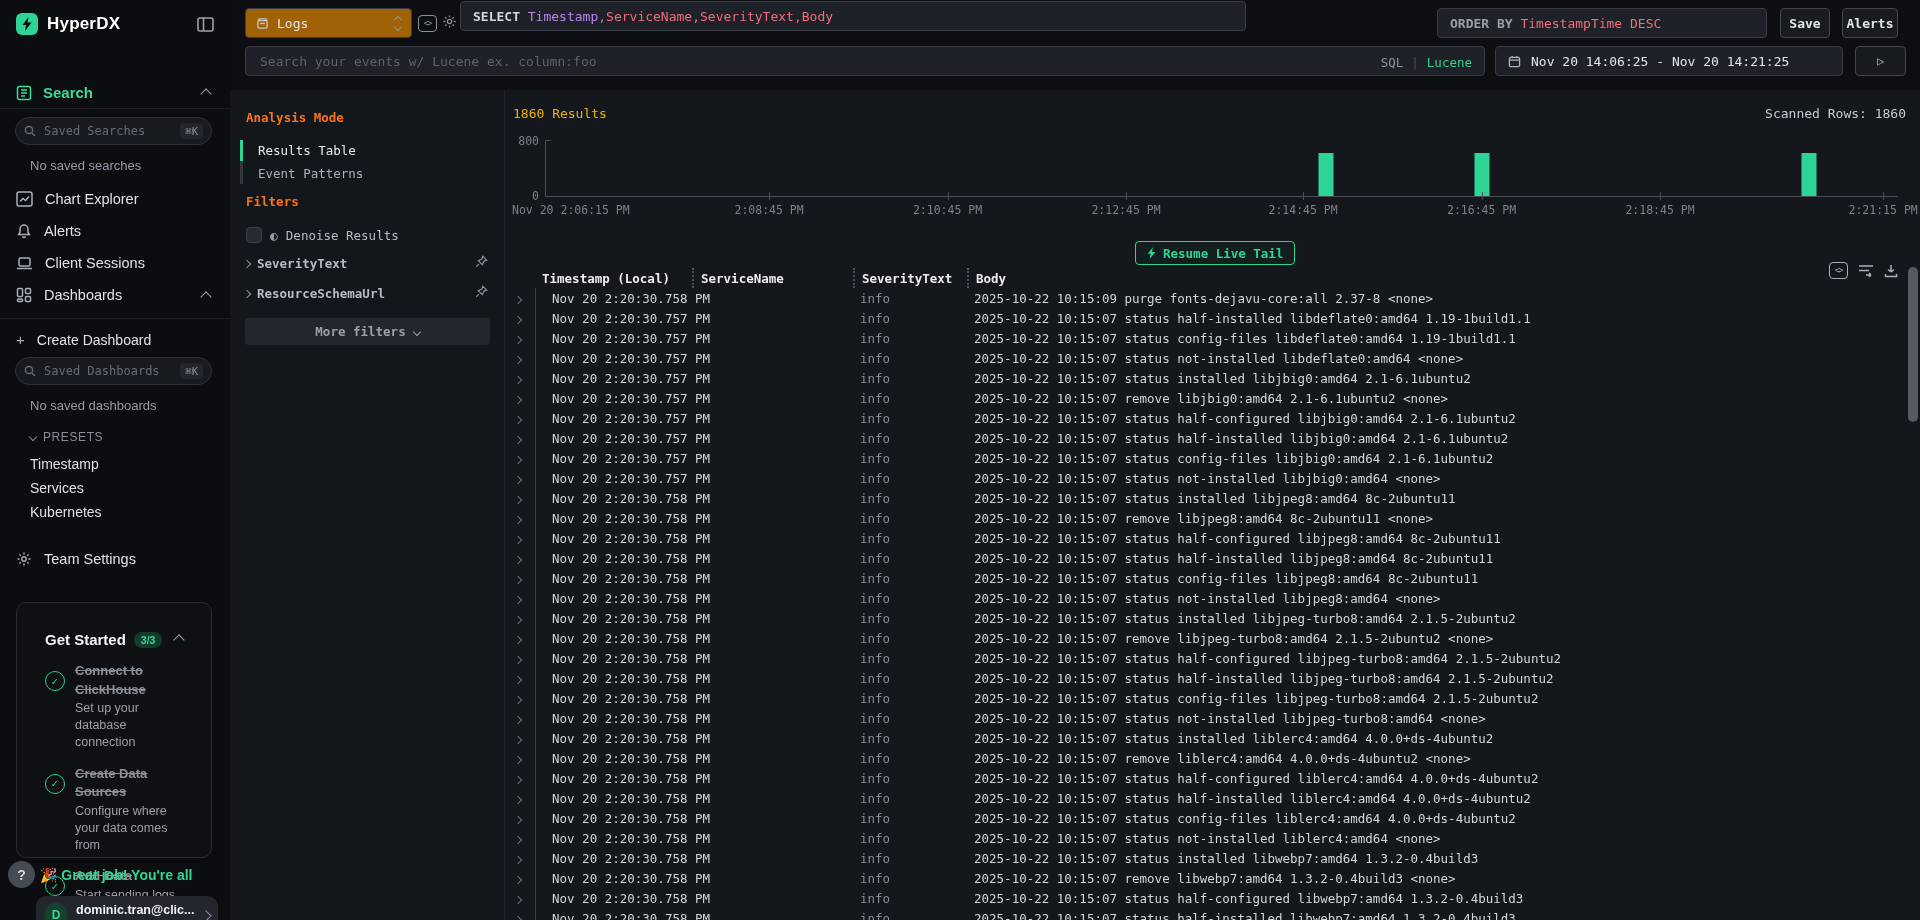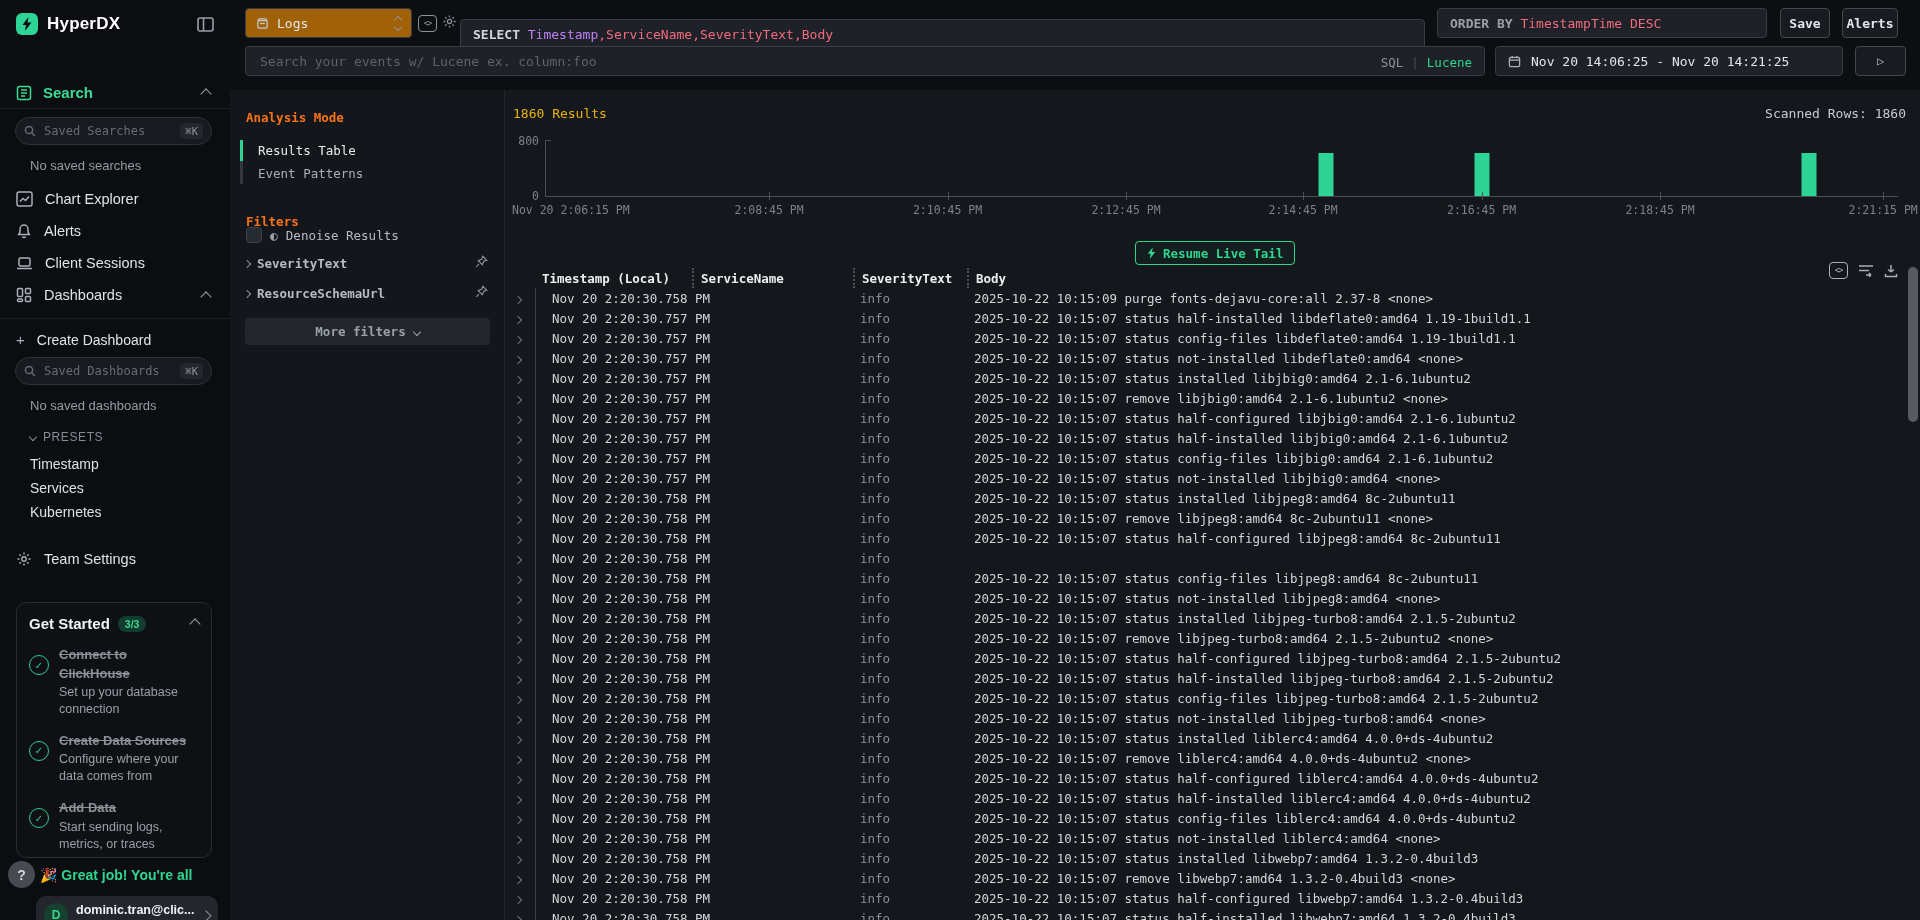--- a/index.html
+++ b/index.html
@@ -23,21 +23,21 @@
         background:#171a1f;display:flex;align-items:center;padding:0 8px;box-sizing:border-box;gap:6px;}
   .pill input{flex:1;min-width:0;background:transparent;border:0;outline:0;color:#b9bfc7;
         font-family:"DejaVu Sans Mono",monospace;font-size:12px;}
   .pill input::placeholder{color:#666c76;}
   .kbd{background:#23262d;border-radius:4px;color:#8b919b;font-size:10.5px;padding:2px 5px;font-family:"DejaVu Sans Mono",monospace;}
   .sb-muted{position:absolute;left:30px;font-size:13px;color:#959ca5;}
   .sb-item{position:absolute;left:16px;display:flex;align-items:center;gap:12px;font-size:14.5px;color:#dfe3e8;}
   .sb-item .icn{color:#aab0ba;}
   .presets-hdr{position:absolute;left:30px;display:flex;align-items:center;gap:7px;font-size:12px;color:#868d96;letter-spacing:.6px;}
   .preset{position:absolute;left:30px;font-size:14px;color:#dde1e6;}
-  .gs-card{position:absolute;left:16px;top:602px;width:196px;height:256px;border:1px solid #272b32;border-radius:10px;background:#0e1014;box-sizing:border-box;padding:12px;}
+  .gs-card{position:absolute;left:16px;top:602px;width:196px;height:256px;border:1px solid #272b32;border-radius:10px;background:#0e1014;box-sizing:border-box;padding:28px;}
   .gs-head{display:flex;align-items:center;gap:8px;}
   .gs-title{font-size:15px;font-weight:bold;color:#f2f4f6;}
   .gs-badge{background:#123d2e;color:#3bd68f;font-size:10.5px;font-weight:bold;border-radius:9px;padding:2px 7px;}
   .gs-chev{margin-left:auto;color:#9aa0a9;}
   .gs-step{display:flex;gap:10px;margin-top:13px;}
   .gs-check{flex:0 0 auto;width:18px;height:18px;border:1.4px solid #2bce8c;border-radius:50%;color:#2bce8c;
             font-size:10px;display:flex;align-items:center;justify-content:center;margin-top:10px;}
   .gs-step-title{font-size:13px;font-weight:bold;color:#8b9199;text-decoration:line-through;line-height:1.35;}
   .gs-step-desc{font-size:12.5px;color:#99a0a8;line-height:1.35;margin-top:2px;}
   .help-circle{position:absolute;left:8px;top:861px;width:27px;height:27px;border-radius:50%;background:#464a52;
@@ -53,21 +53,21 @@
   
   .topbar{position:absolute;left:230px;top:0;width:1690px;height:90px;background:#0c0e11;border-bottom:1px solid #1b1e23;}
   .tb-box{position:absolute;background:#1e2127;border:1px solid #383c44;border-radius:4px;box-sizing:border-box;
           display:flex;align-items:center;font-size:13px;}
   .src-select{left:15px;top:8px;width:167px;height:30px;background:#a16207;padding:0 10px;gap:8px;color:#e3e6ea;}
   .updown{margin-left:auto;display:flex;flex-direction:column;gap:1px;color:#8c929b;}
   .updown .chev{width:5px;height:5px;border-width:1.4px;}
   .icon-btn{position:absolute;color:#8c929b;display:flex;align-items:center;justify-content:center;}
   .code-box{border:1.5px solid currentColor;border-radius:4px;width:17px;height:15px;font-size:8px;
             font-family:"DejaVu Sans Mono",monospace;display:flex;align-items:center;justify-content:center;letter-spacing:-1px;}
-  .sel-input{left:230px;top:19px;width:965px;height:30px;padding:0 12px;gap:0;}
+  .sel-input{left:230px;top:1px;width:786px;height:30px;padding:0 12px;gap:0;}
   .kw{color:#d4d8de;font-weight:bold;}
   .tok-purple{color:#bd81f4;}
   .tok-pink{color:#f16c7e;}
   .orderby{left:1207px;top:8px;width:330px;height:30px;padding:0 12px;}
   .tb-btn{position:absolute;top:8px;height:30px;background:#181b20;border:1px solid #43474e;border-radius:4px;
           color:#e2e5ea;font-weight:bold;font-size:13px;display:flex;align-items:center;justify-content:center;box-sizing:border-box;}
   .search-wrap{left:15px;top:46px;width:1240px;height:30px;padding:0 12px;position:absolute;}
   .search-wrap input{width:100%;background:transparent;border:0;outline:0;color:#c9ced5;
         font-family:"DejaVu Sans Mono",monospace;font-size:13px;}
   .search-wrap input::placeholder{color:#5d636c;}
@@ -331,21 +331,21 @@
 </div>
 
 <div class="filters mono">
   <div class="f-label" style="top:20px;">Analysis Mode</div>
   <div class="mode-rail">
       <div class="mode-rail-active"></div>
     </div>
   <div class="mode-item active" style="top:53px;">Results Table</div>
   <div class="mode-item" style="top:76px;">Event Patterns</div>
 
-  <div class="f-label" style="top:124px;">Filters</div>
+  <div class="f-label" style="top:104px;">Filters</div>
   <div class="check-row">
     <span class="checkbox"></span>
     <span class="denoise-glyph">◐</span>
     <span>Denoise Results</span>
   </div>
 
   <div class="f-group" style="top:166px;">
     <span class="chev right"></span>
     <span>SeverityText</span>
   </div>
@@ -524,20 +524,21 @@
         <div class="c-ts">Nov 20 2:20:30.758 PM</div>
         <div class="c-sv"></div>
         <div class="c-se">info</div>
         <div class="c-bd">2025-10-22 10:15:07 status half-configured libjpeg8:amd64 8c-2ubuntu11</div>
       </div>
       <div class="lrow">
         <div class="c-exp"><span class="chev right"></span></div>
         <div class="c-ts">Nov 20 2:20:30.758 PM</div>
         <div class="c-sv"></div>
         <div class="c-se">info</div>
+        <div class="c-bd">2025-10-22 10:15:07 status half-installed libjpeg8:amd64 8c-2ubuntu11</div>
       </div>
       <div class="lrow">
         <div class="c-exp"><span class="chev right"></span></div>
         <div class="c-ts">Nov 20 2:20:30.758 PM</div>
         <div class="c-sv"></div>
         <div class="c-se">info</div>
         <div class="c-bd">2025-10-22 10:15:07 status config-files libjpeg8:amd64 8c-2ubuntu11</div>
       </div>
       <div class="lrow">
         <div class="c-exp"><span class="chev right"></span></div>

